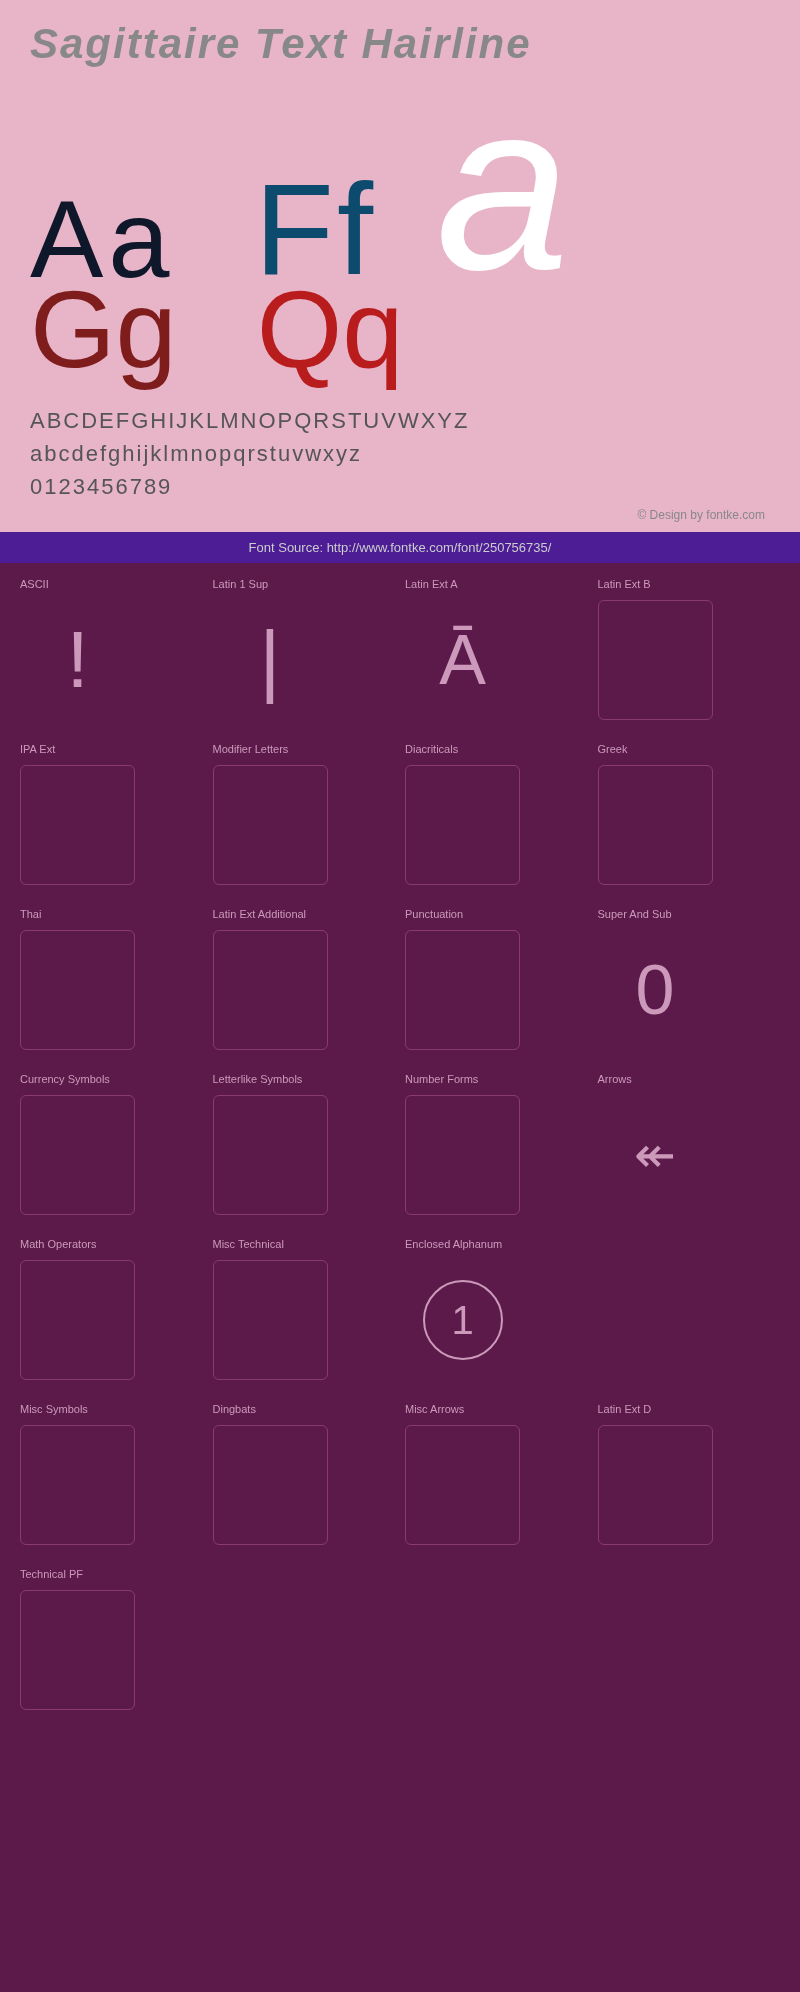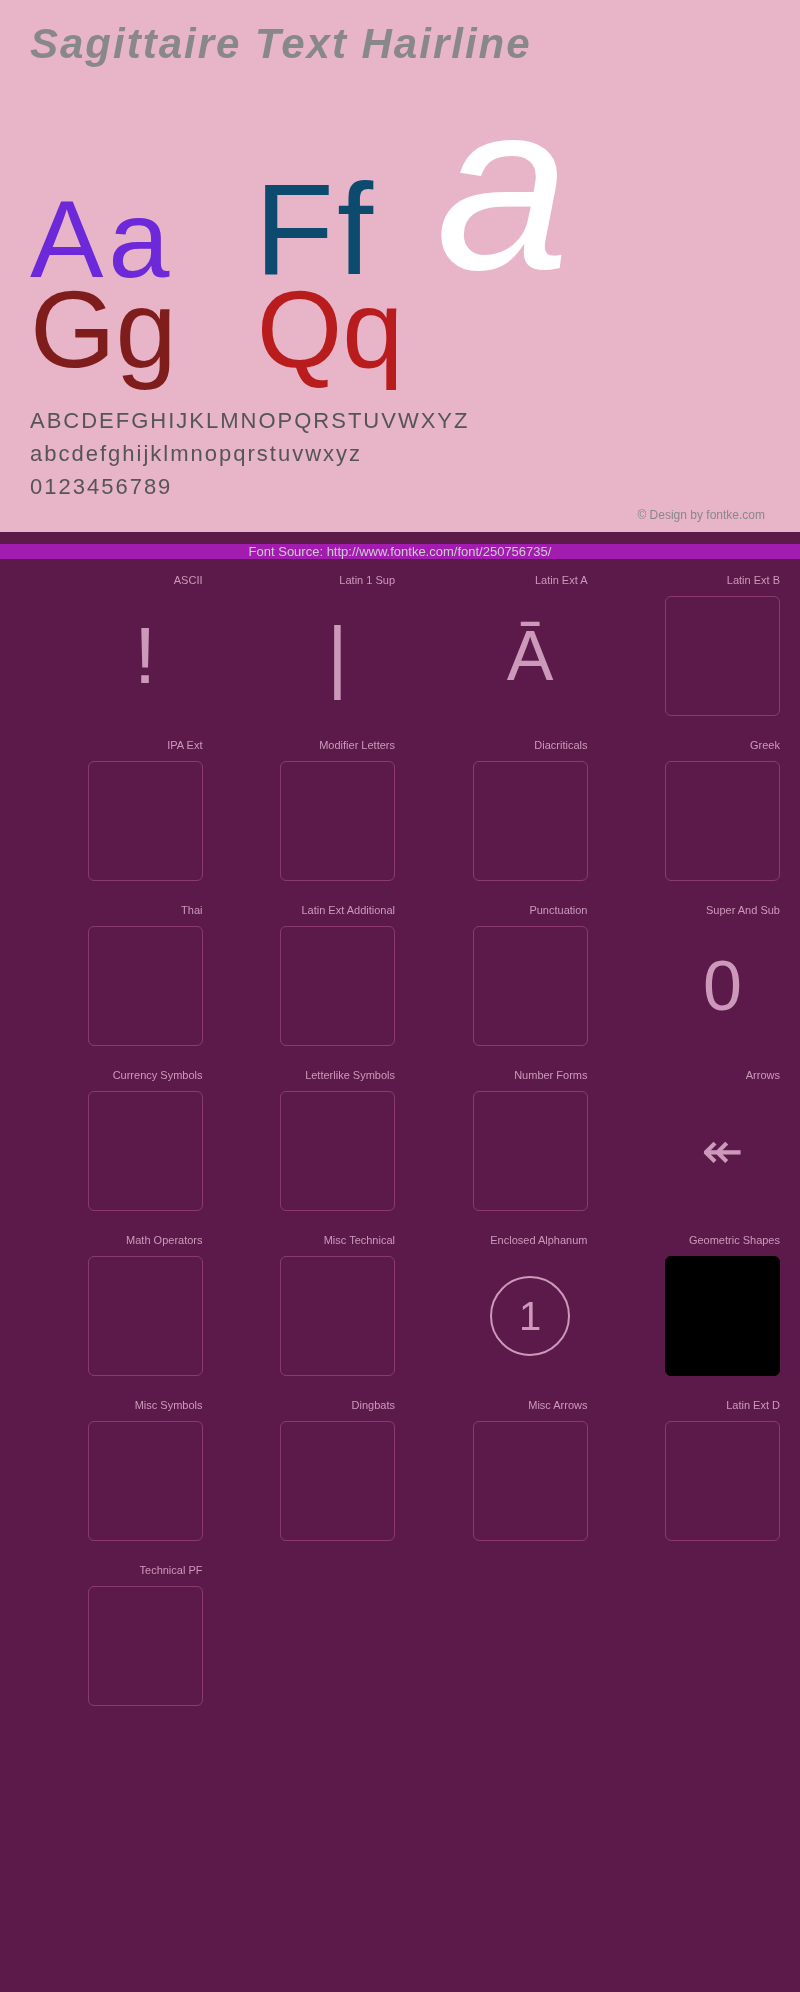--- a/index.html
+++ b/index.html
@@ -26,21 +26,21 @@
     }
 
     .specimen-row1 {
       display: flex;
       align-items: flex-end;
       margin-bottom: 0;
     }
 
     .specimen-large {
       font-size: 110px;
-      color: #6d28d9;
+      color: #0f172a;
       font-weight: 200;
       line-height: 1;
       letter-spacing: 5px;
       flex: 0 0 auto;
     }
 
     .specimen-ff {
       font-size: 130px;
       color: #0c4a6e;
       font-weight: 200;
@@ -102,43 +102,43 @@
       margin-top: 5px;
       padding-right: 5px;
     }
 
     
     .dark-section {
       background: #5c1a4a;
     }
 
     .source-bar {
-      background: #a21caf;
+      background: #4c1d95;
       text-align: center;
+      padding: 8px;
       font-size: 13px;
       color: #ccc;
-      margin-top: 12px;
     }
 
     
     .grid-container {
       padding: 10px 15px;
     }
 
     .grid-row {
       display: flex;
       margin-bottom: 5px;
     }
 
     .grid-cell {
       flex: 0 0 25%;
       width: 25%;
       display: flex;
       flex-direction: column;
-      align-items: flex-end;
+      align-items: flex-start;
       padding: 5px;
     }
 
     .cell-label {
       font-size: 11px;
       color: #cc99bb;
       text-align: center;
       margin-bottom: 6px;
       min-height: 16px;
     }
@@ -342,24 +342,20 @@
       <div class="grid-cell">
         <div class="cell-label">Misc Technical</div>
         <div class="cell-box"></div>
       </div>
       <div class="grid-cell">
         <div class="cell-label">Enclosed Alphanum</div>
         <div style="width:115px;height:120px;display:flex;align-items:center;justify-content:center;">
           <div class="circled-char">1</div>
         </div>
       </div>
-      <div class="grid-cell">
-        <div class="cell-label">Geometric Shapes</div>
-        <div class="cell-box filled-black"></div>
-      </div>
     </div>
 
     <div class="section-spacer"></div>
 
     <div class="grid-row">
       <div class="grid-cell">
         <div class="cell-label">Misc Symbols</div>
         <div class="cell-box"></div>
       </div>
       <div class="grid-cell">

